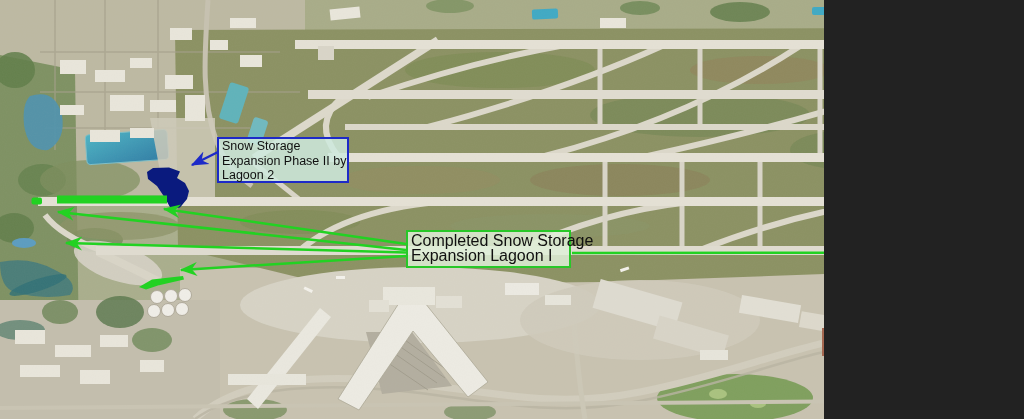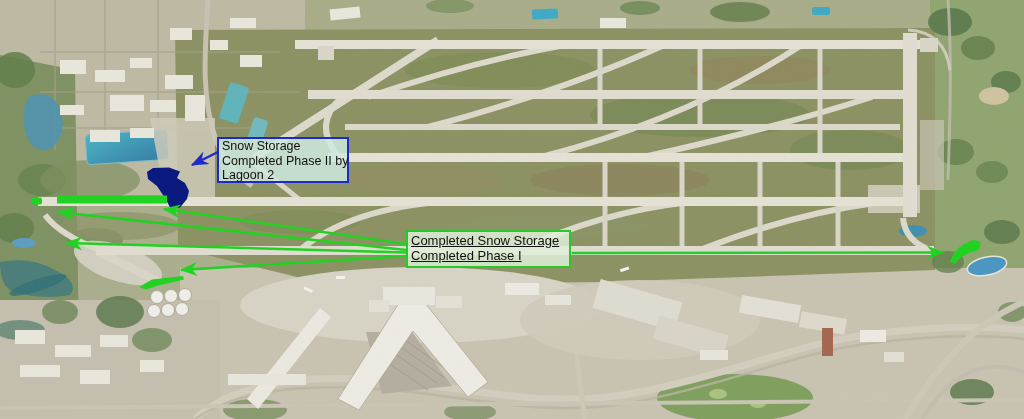--- a/index.html
+++ b/index.html
@@ -1,23 +1,23 @@
 <!DOCTYPE html>
 <html><head>
 <meta charset="utf-8">
 <style>
   html,body{margin:0;padding:0;background:#222;}
-  #stage{position:relative;width:1024px;height:419px;overflow:hidden;
+  #stage{position:relative;width:824px;height:419px;overflow:hidden;
          font-family:"Liberation Sans","DejaVu Sans",sans-serif;background:#fdba74;}
   #stage svg{position:absolute;left:0;top:0;}
   .label-box{position:absolute;box-sizing:border-box;border:2px solid #000;
              padding:0 3px;color:#111;z-index:5;}
   .label-box .line{white-space:nowrap;}
   #phase2-box{left:217px;top:137px;width:132px;height:46px;font-size:12.5px;line-height:14.6px;}
-  #phase1-box{left:406px;top:230px;width:165px;height:38px;font-size:13px;line-height:15.4px;padding-top:1px;text-decoration:underline;}
+  #phase1-box{left:406px;top:230px;width:165px;height:38px;font-size:16px;line-height:15.4px;padding-top:1px;}
 </style>
 </head>
 <body>
 
 <div id="stage">
 
   <svg width="1024" height="419" viewBox="0 0 1024 419">
     <defs>
       <linearGradient id="waterG" x1="0" y1="0" x2="1" y2="1">
         <stop offset="0" stop-color="#4db4c4"></stop>
@@ -248,22 +248,22 @@
       <path d="M406,252.5 L66,243" marker-end="url(#ah-g)"></path>
       <path d="M406,256 L181,270" marker-end="url(#ah-g)"></path>
       <path d="M572,253 L943,252.5" marker-end="url(#ah-g)"></path>
     </g>
 
     <path fill="none" stroke-width="2.5" d="M218,152 L192,165" marker-end="url(#ah-b)" stroke="#1d2ac8"></path>
   </svg>
 
   <div id="phase2-box" class="label-box" style="border-color: rgb(29, 42, 200); background-color: rgba(206, 233, 221, 0.86); color: rgb(16, 16, 16);">
     <div class="line">Snow Storage</div>
-    <div class="line">Completed Phase II by</div>
+    <div class="line">Expansion Phase II by</div>
     <div class="line">Lagoon 2</div>
   </div>
 
   <div id="phase1-box" class="label-box" style="border-color: rgb(40, 200, 40); background-color: rgba(223, 240, 216, 0.85); color: rgb(16, 16, 16);">
     <div class="line">Completed Snow Storage</div>
-    <div class="line">Completed Phase I</div>
+    <div class="line">Expansion Lagoon I</div>
   </div>
 
 </div>
 
 </body></html>

